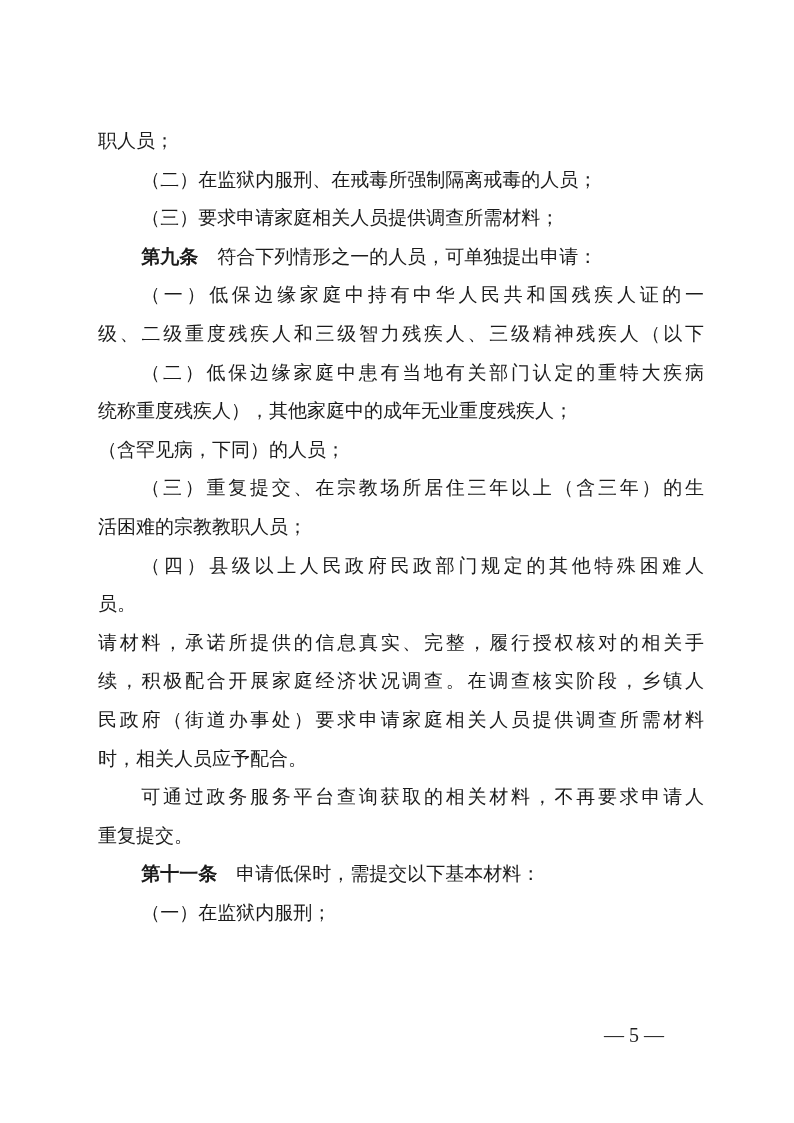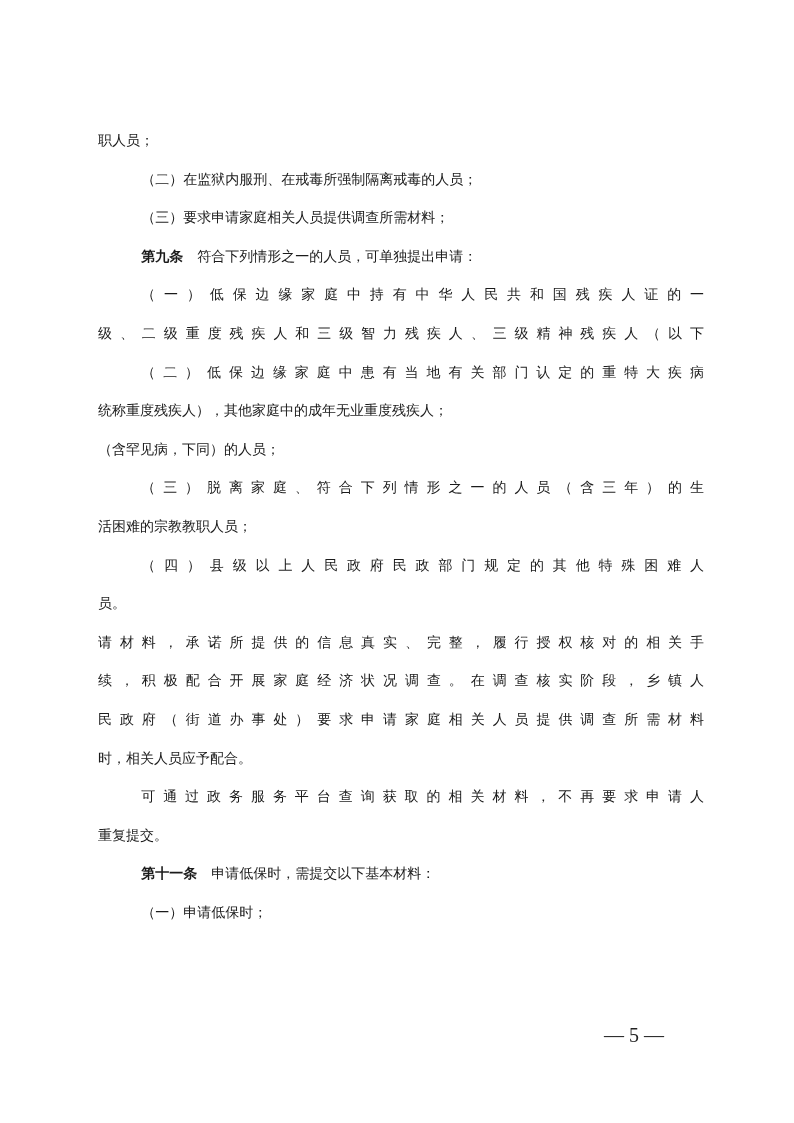--- a/index.html
+++ b/index.html
@@ -18,21 +18,21 @@
   }
   .content {
     position: absolute;
     left: 98px;
     top: 122px;
     width: 606px;
   }
   .line {
     height: 38.6px;
     line-height: 38.6px;
-    font-size: 14px;
+    font-size: 19px;
     letter-spacing: 0;
     text-align: justify;
     text-align-last: left;
     white-space: normal;
     overflow: hidden;
   }
   .line.j {
     text-align-last: justify;
   }
   .line.ind {
@@ -60,27 +60,27 @@
   <div class="content" id="doc-lines">
       <div class="line"><span>职人员；</span></div>
       <div class="line ind"><span>（二）在监狱内服刑、在戒毒所强制隔离戒毒的人员；</span></div>
       <div class="line ind"><span>（三）要求申请家庭相关人员提供调查所需材料；</span></div>
       <div class="line ind"><span class="art">第九条</span><span>　符合下列情形之一的人员，可单独提出申请：</span></div>
       <div class="line j ind"><span>（一）低保边缘家庭中持有中华人民共和国残疾人证的一</span></div>
       <div class="line j"><span>级、二级重度残疾人和三级智力残疾人、三级精神残疾人（以下</span></div>
       <div class="line j ind"><span>（二）低保边缘家庭中患有当地有关部门认定的重特大疾病</span></div>
       <div class="line"><span>统称重度残疾人），其他家庭中的成年无业重度残疾人；</span></div>
       <div class="line"><span>（含罕见病，下同）的人员；</span></div>
-      <div class="line j ind"><span>（三）脱离家庭、符合下列情形之一的人员（含三年）的生</span></div>
+      <div class="line j ind"><span>（三）重复提交、在宗教场所居住三年以上（含三年）的生</span></div>
       <div class="line"><span>活困难的宗教教职人员；</span></div>
       <div class="line j ind"><span>（四）县级以上人民政府民政部门规定的其他特殊困难人</span></div>
       <div class="line"><span>员。</span></div>
       <div class="line j"><span>请材料，承诺所提供的信息真实、完整，履行授权核对的相关手</span></div>
       <div class="line j"><span>续，积极配合开展家庭经济状况调查。在调查核实阶段，乡镇人</span></div>
       <div class="line j"><span>民政府（街道办事处）要求申请家庭相关人员提供调查所需材料</span></div>
       <div class="line"><span>时，相关人员应予配合。</span></div>
       <div class="line j ind"><span>可通过政务服务平台查询获取的相关材料，不再要求申请人</span></div>
       <div class="line"><span>重复提交。</span></div>
       <div class="line ind"><span class="art">第十一条</span><span>　申请低保时，需提交以下基本材料：</span></div>
-      <div class="line ind"><span>（一）申请低保时；</span></div>
+      <div class="line ind"><span>（一）在监狱内服刑；</span></div>
     </div>
   <div class="page-number">— 5 —</div>
 </div>
 
 </body></html>

